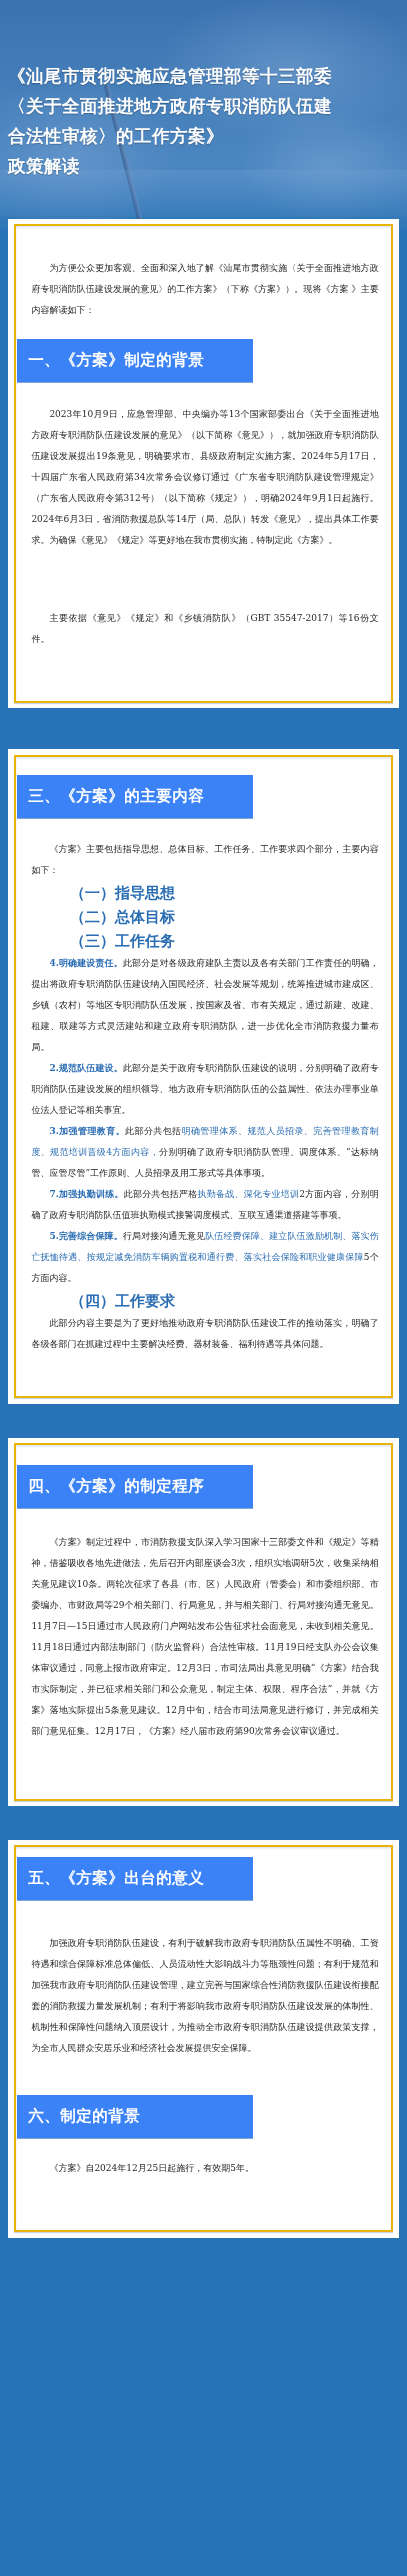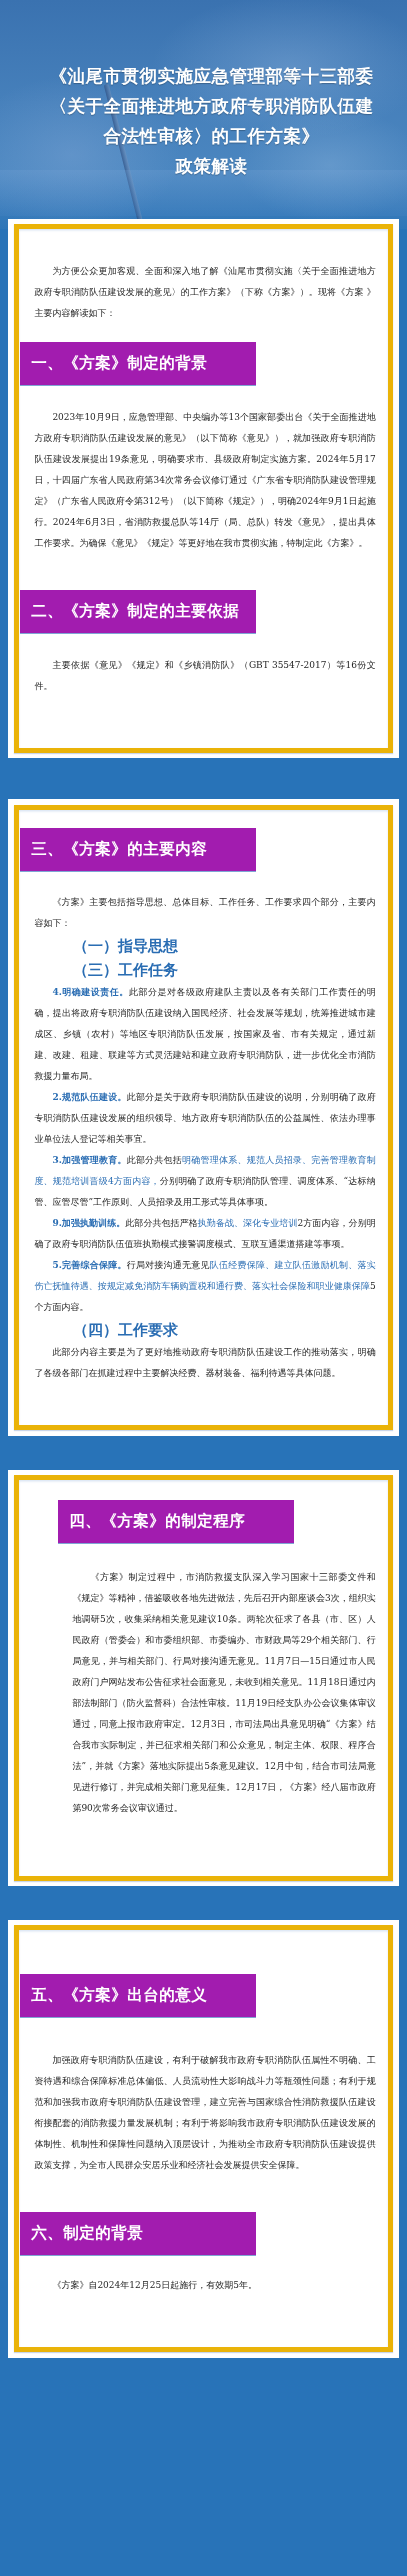--- a/index.html
+++ b/index.html
@@ -30,50 +30,49 @@
       transform: rotate(-14deg);
       border-radius: 2.1px;
     }
     .hero .paper {
       position: absolute;
       left: 0; right: 0; top: 170px; height: 46px;
       background: linear-gradient(180deg, rgba(120,165,215,0.25), rgba(90,140,200,0.15));
     }
     .hero-title {
       position: absolute;
-      left: 16px; right: 0; top: 61px;
-      text-align: center;
+      left: 8px; right: 0; top: 61px;
       color: #ffffff;
       font-family: "DejaVu Serif", "Liberation Serif", serif;
       font-weight: bold;
       font-size: 17.5px;
       line-height: 30px;
       letter-spacing: 0.5px;
       text-shadow: 0 0.5px 1px rgba(0,0,0,0.25);
     }
     .hero-title div { white-space: nowrap; }
 
     
     .card {
       position: relative;
       margin: 0 7.7px;
       background: #ffffff;
       padding: 5.2px 6.2px;
     }
     .card-inner {
-      border: 5px solid #eab308;
+      border: 2px solid #eab308;
       box-shadow: inset 0 1.5px 2.1px rgba(150,180,220,0.35), 0 1px 1px rgba(120,150,200,0.4);
       padding: 0 0 20.6px 0;
       min-height: 52px;
     }
     .section-head {
       width: 236px;
       height: 44px;
       margin-left: 1px;
-      background: #a21caf;
+      background: #3b82f6;
       color: #ffffff;
       font-family: "DejaVu Serif", "Liberation Serif", serif;
       font-weight: bold;
       font-size: 15.5px;
       display: flex;
       align-items: center;
       padding-left: 11.3px;
       letter-spacing: 0.5px;
       border-bottom: 0.5px solid #7fa6d4;
     }
@@ -118,74 +117,74 @@
   </header>
 
   <section class="card card1" style="margin-top:-10.3px;">
     <div class="card-inner">
       <p class="para intro">为方便公众更加客观、全面和深入地了解《汕尾市贯彻实施〈关于全面推进地方政府专职消防队伍建设发展的意见〉的工作方案》（下称《方案》）。现将《方案 》主要内容解读如下：</p>
 
       <h2 class="section-head">一、《方案》制定的背景</h2>
       <p class="para sec-body">2023年10月9日，应急管理部、中央编办等13个国家部委出台《关于全面推进地方政府专职消防队伍建设发展的意见》（以下简称《意见》），就加强政府专职消防队伍建设发展提出19条意见，明确要求市、县级政府制定实施方案。2024年5月17日，十四届广东省人民政府第34次常务会议修订通过《广东省专职消防队建设管理规定》（广东省人民政府令第312号）（以下简称《规定》），明确2024年9月1日起施行。2024年6月3日，省消防救援总队等14厅（局、总队）转发《意见》，提出具体工作要求。为确保《意见》《规定》等更好地在我市贯彻实施，特制定此《方案》。</p>
 
       <div style="height:36px"></div>
-      <h2 class="section-head">二、《方案》制定的主要依据</h2>
       <p class="para sec-body">主要依据《意见》《规定》和《乡镇消防队》（GBT 35547-2017）等16份文件。</p>
       <div style="height:31px"></div>
     </div>
   </section>
 
   <div class="gap" style="height:41px"></div>
 
   <section class="card">
     <div class="card-inner" style="padding-top:18px;">
       <h2 class="section-head">三、《方案》的主要内容</h2>
       <p class="para sec-body">《方案》主要包括指导思想、总体目标、工作任务、工作要求四个部分，主要内容如下：</p>
 
       <div class="subhead">（一）指导思想</div>
 
+      <div class="subhead">（二）总体目标</div>
 
       <div class="subhead">（三）工作任务</div>
 
       <p class="para">
         <span class="hlb">4.明确建设责任。</span><span>此部分是对各级政府建队主责以及各有关部门工作责任的明确，提出将政府专职消防队伍建设纳入国民经济、社会发展等规划，统筹推进城市建成区、乡镇（农村）等地区专职消防队伍发展，按国家及省、市有关规定，通过新建、改建、租建、联建等方式灵活建站和建立政府专职消防队，进一步优化全市消防救援力量布局。</span>
       </p>
       <p class="para">
         <span class="hlb">2.规范队伍建设。</span><span>此部分是关于政府专职消防队伍建设的说明，分别明确了政府专职消防队伍建设发展的组织领导、地方政府专职消防队伍的公益属性、依法办理事业单位法人登记等相关事宜。</span>
       </p>
       <p class="para">
         <span class="hlb">3.加强管理教育。</span><span>此部分共包括</span><span class="hl">明确管理体系、规范人员招录、完善管理教育制度、规范培训晋级4方面内容，</span><span>分别明确了政府专职消防队管理、调度体系、“达标纳管、应管尽管”工作原则、人员招录及用工形式等具体事项。</span>
       </p>
       <p class="para">
-        <span class="hlb">9.加强执勤训练。</span><span>此部分共包括严格</span><span class="hl">执勤备战、深化专业培训</span><span>2方面内容，分别明确了政府专职消防队伍值班执勤模式接警调度模式、互联互通渠道搭建等事项。</span>
+        <span class="hlb">7.加强执勤训练。</span><span>此部分共包括严格</span><span class="hl">执勤备战、深化专业培训</span><span>2方面内容，分别明确了政府专职消防队伍值班执勤模式接警调度模式、互联互通渠道搭建等事项。</span>
       </p>
       <p class="para">
         <span class="hlb">5.完善综合保障。</span><span>行局对接沟通无意见</span><span class="hl">队伍经费保障、建立队伍激励机制、落实伤亡抚恤待遇、按规定减免消防车辆购置税和通行费、落实社会保险和职业健康保障</span><span>5个方面内容。</span>
       </p>
 
       <div class="subhead">（四）工作要求</div>
       <p class="para">此部分内容主要是为了更好地推动政府专职消防队伍建设工作的推动落实，明确了各级各部门在抓建过程中主要解决经费、器材装备、福利待遇等具体问题。</p>
       <div style="height:20.6px"></div>
     </div>
   </section>
 
   <div class="gap" style="height:34px"></div>
 
   <section class="card">
-    <div class="card-inner" style="padding-top:20.6px;padding-left:38px;">
+    <div class="card-inner" style="padding-top:20.6px;">
       <h2 class="section-head">四、《方案》的制定程序</h2>
       <p class="para" style="margin-top:23px">《方案》制定过程中，市消防救援支队深入学习国家十三部委文件和《规定》等精神，借鉴吸收各地先进做法，先后召开内部座谈会3次，组织实地调研5次，收集采纳相关意见建议10条。两轮次征求了各县（市、区）人民政府（管委会）和市委组织部、市委编办、市财政局等29个相关部门、行局意见，并与相关部门、行局对接沟通无意见。11月7日—15日通过市人民政府门户网站发布公告征求社会面意见，未收到相关意见。11月18日通过内部法制部门（防火监督科）合法性审核。11月19日经支队办公会议集体审议通过，同意上报市政府审定。12月3日，市司法局出具意见明确“《方案》结合我市实际制定，并已征求相关部门和公众意见，制定主体、权限、程序合法”，并就《方案》落地实际提出5条意见建议。12月中旬，结合市司法局意见进行修订，并完成相关部门意见征集。12月17日，《方案》经八届市政府第90次常务会议审议通过。</p>
       <div style="height:36px"></div>
     </div>
   </section>
 
   <div class="gap" style="height:34px"></div>
 
   <section class="card">
-    <div class="card-inner" style="padding-top:44px;">
+    <div class="card-inner" style="padding-top:10px;">
       <h2 class="section-head">五、《方案》出台的意义</h2>
       <p class="para" style="margin-top:32px">加强政府专职消防队伍建设，有利于破解我市政府专职消防队伍属性不明确、工资待遇和综合保障标准总体偏低、人员流动性大影响战斗力等瓶颈性问题；有利于规范和加强我市政府专职消防队伍建设管理，建立完善与国家综合性消防救援队伍建设衔接配套的消防救援力量发展机制；有利于将影响我市政府专职消防队伍建设发展的体制性、机制性和保障性问题纳入顶层设计，为推动全市政府专职消防队伍建设提供政策支撑，为全市人民群众安居乐业和经济社会发展提供安全保障。</p>
 
       <div style="height:36px"></div>
       <h2 class="section-head">六、制定的背景</h2>
       <p class="para" style="margin-top:18.5px">《方案》自2024年12月25日起施行，有效期5年。</p>
       <div style="height:31px"></div>
     </div>
   </section>
 

